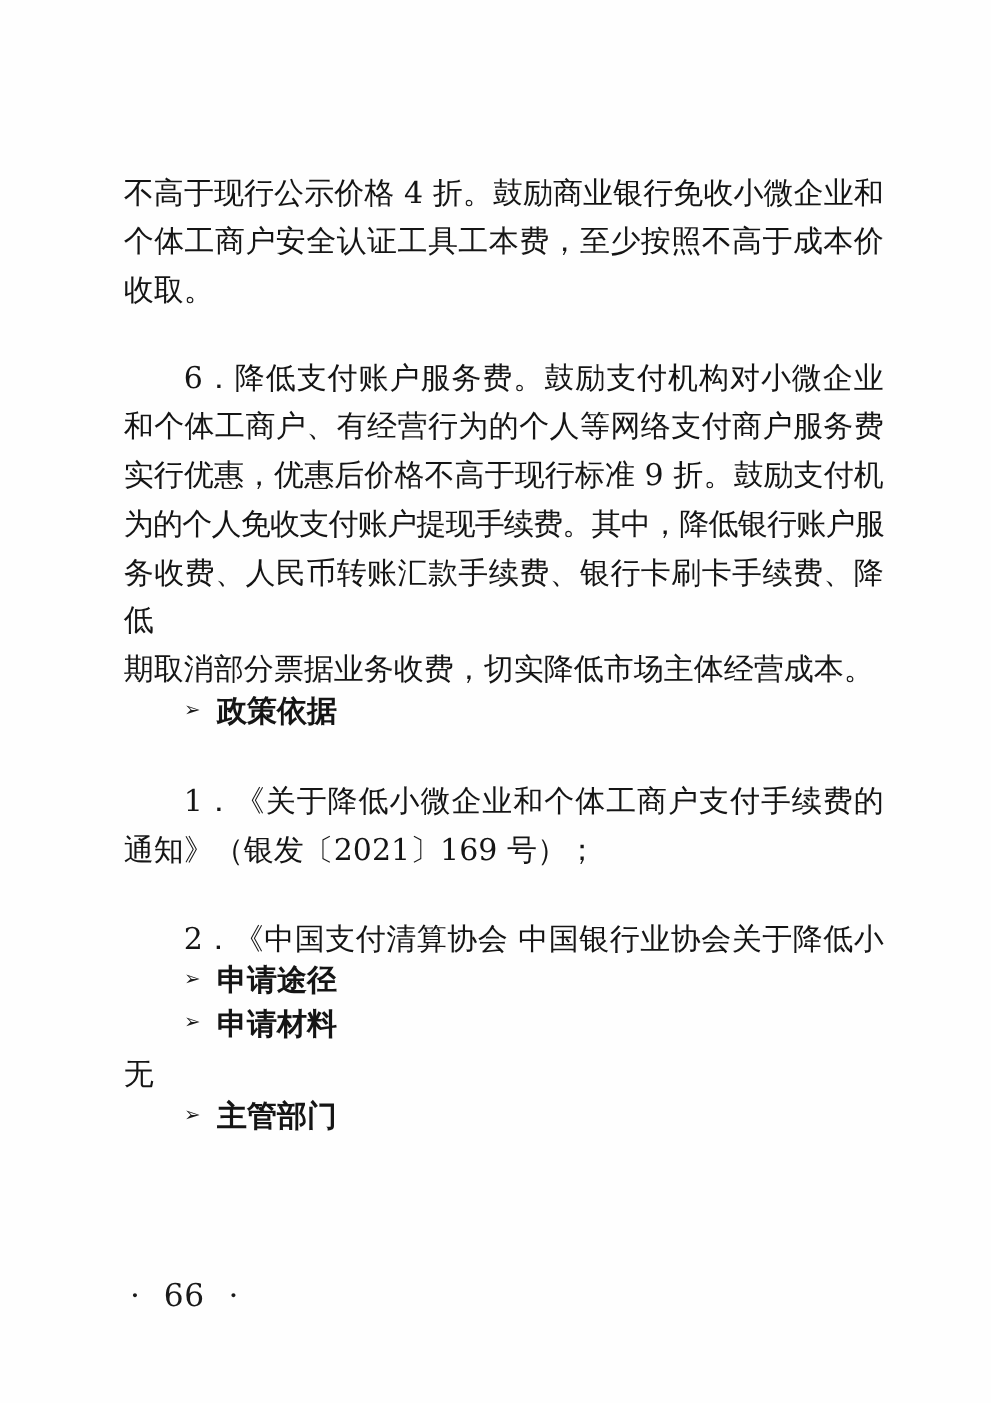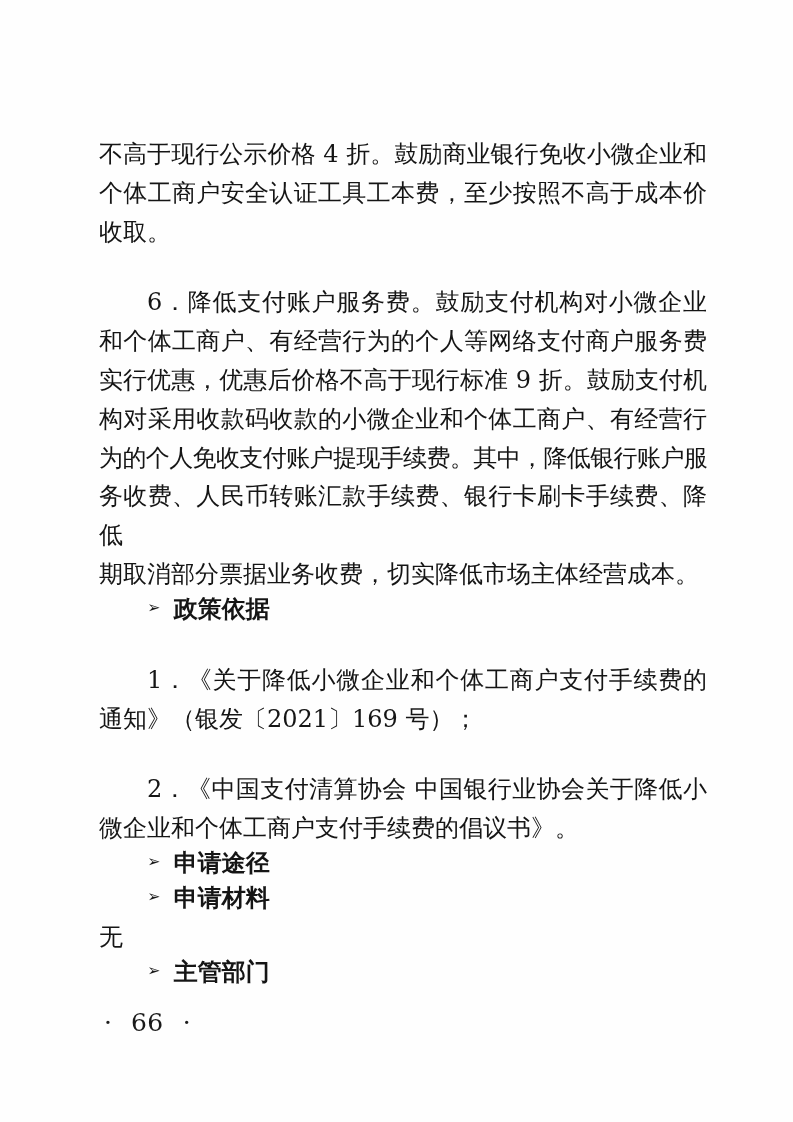--- a/index.html
+++ b/index.html
@@ -49,45 +49,43 @@
     font-size: 25px;
     color: #1a1a1a;
     line-height: 34px;
   }
   .footer .dot {
     display: inline-block;
     font-size: 25px;
   }
   .footer .num {
     display: inline-block;
-    margin: 0 19px;
+    margin: 14px 19px;
     letter-spacing: 0.5px;
   }
 </style>
 </head>
 <body>
 
 <div class="page">
 
   <div class="content" id="doc-content">
       <div class="line">不高于现行公示价格 4 折。鼓励商业银行免收小微企业和</div>
       <div class="line">个体工商户安全认证工具工本费，至少按照不高于成本价</div>
       <div class="line end">收取。</div>
       <div class="line indent">6．降低支付账户服务费。鼓励支付机构对小微企业</div>
       <div class="line">和个体工商户、有经营行为的个人等网络支付商户服务费</div>
       <div class="line">实行优惠，优惠后价格不高于现行标准 9 折。鼓励支付机</div>
-      <div class="line">构对采用收款码收款的小微企业和个体工商户、有经营行</div>
       <div class="line tight">为的个人免收支付账户提现手续费。其中，降低银行账户服</div>
       <div class="line">务收费、人民币转账汇款手续费、银行卡刷卡手续费、降低</div>
       <div class="line end">期取消部分票据业务收费，切实降低市场主体经营成本。</div>
       <div class="heading"><span class="bullet">➢</span><span>政策依据</span></div>
       <div class="line indent">1．《关于降低小微企业和个体工商户支付手续费的</div>
       <div class="line end">通知》（银发〔2021〕169 号）；</div>
       <div class="line indent">2．《中国支付清算协会 中国银行业协会关于降低小</div>
-      <div class="line end">微企业和个体工商户支付手续费的倡议书》。</div>
       <div class="heading"><span class="bullet">➢</span><span>申请途径</span></div>
       <div class="heading"><span class="bullet">➢</span><span>申请材料</span></div>
       <div class="line end">无</div>
       <div class="heading"><span class="bullet">➢</span><span>主管部门</span></div>
     </div>
 
   <div class="footer">
     <span class="dot">·</span><span class="num">66</span><span class="dot">·</span>
   </div>
 

